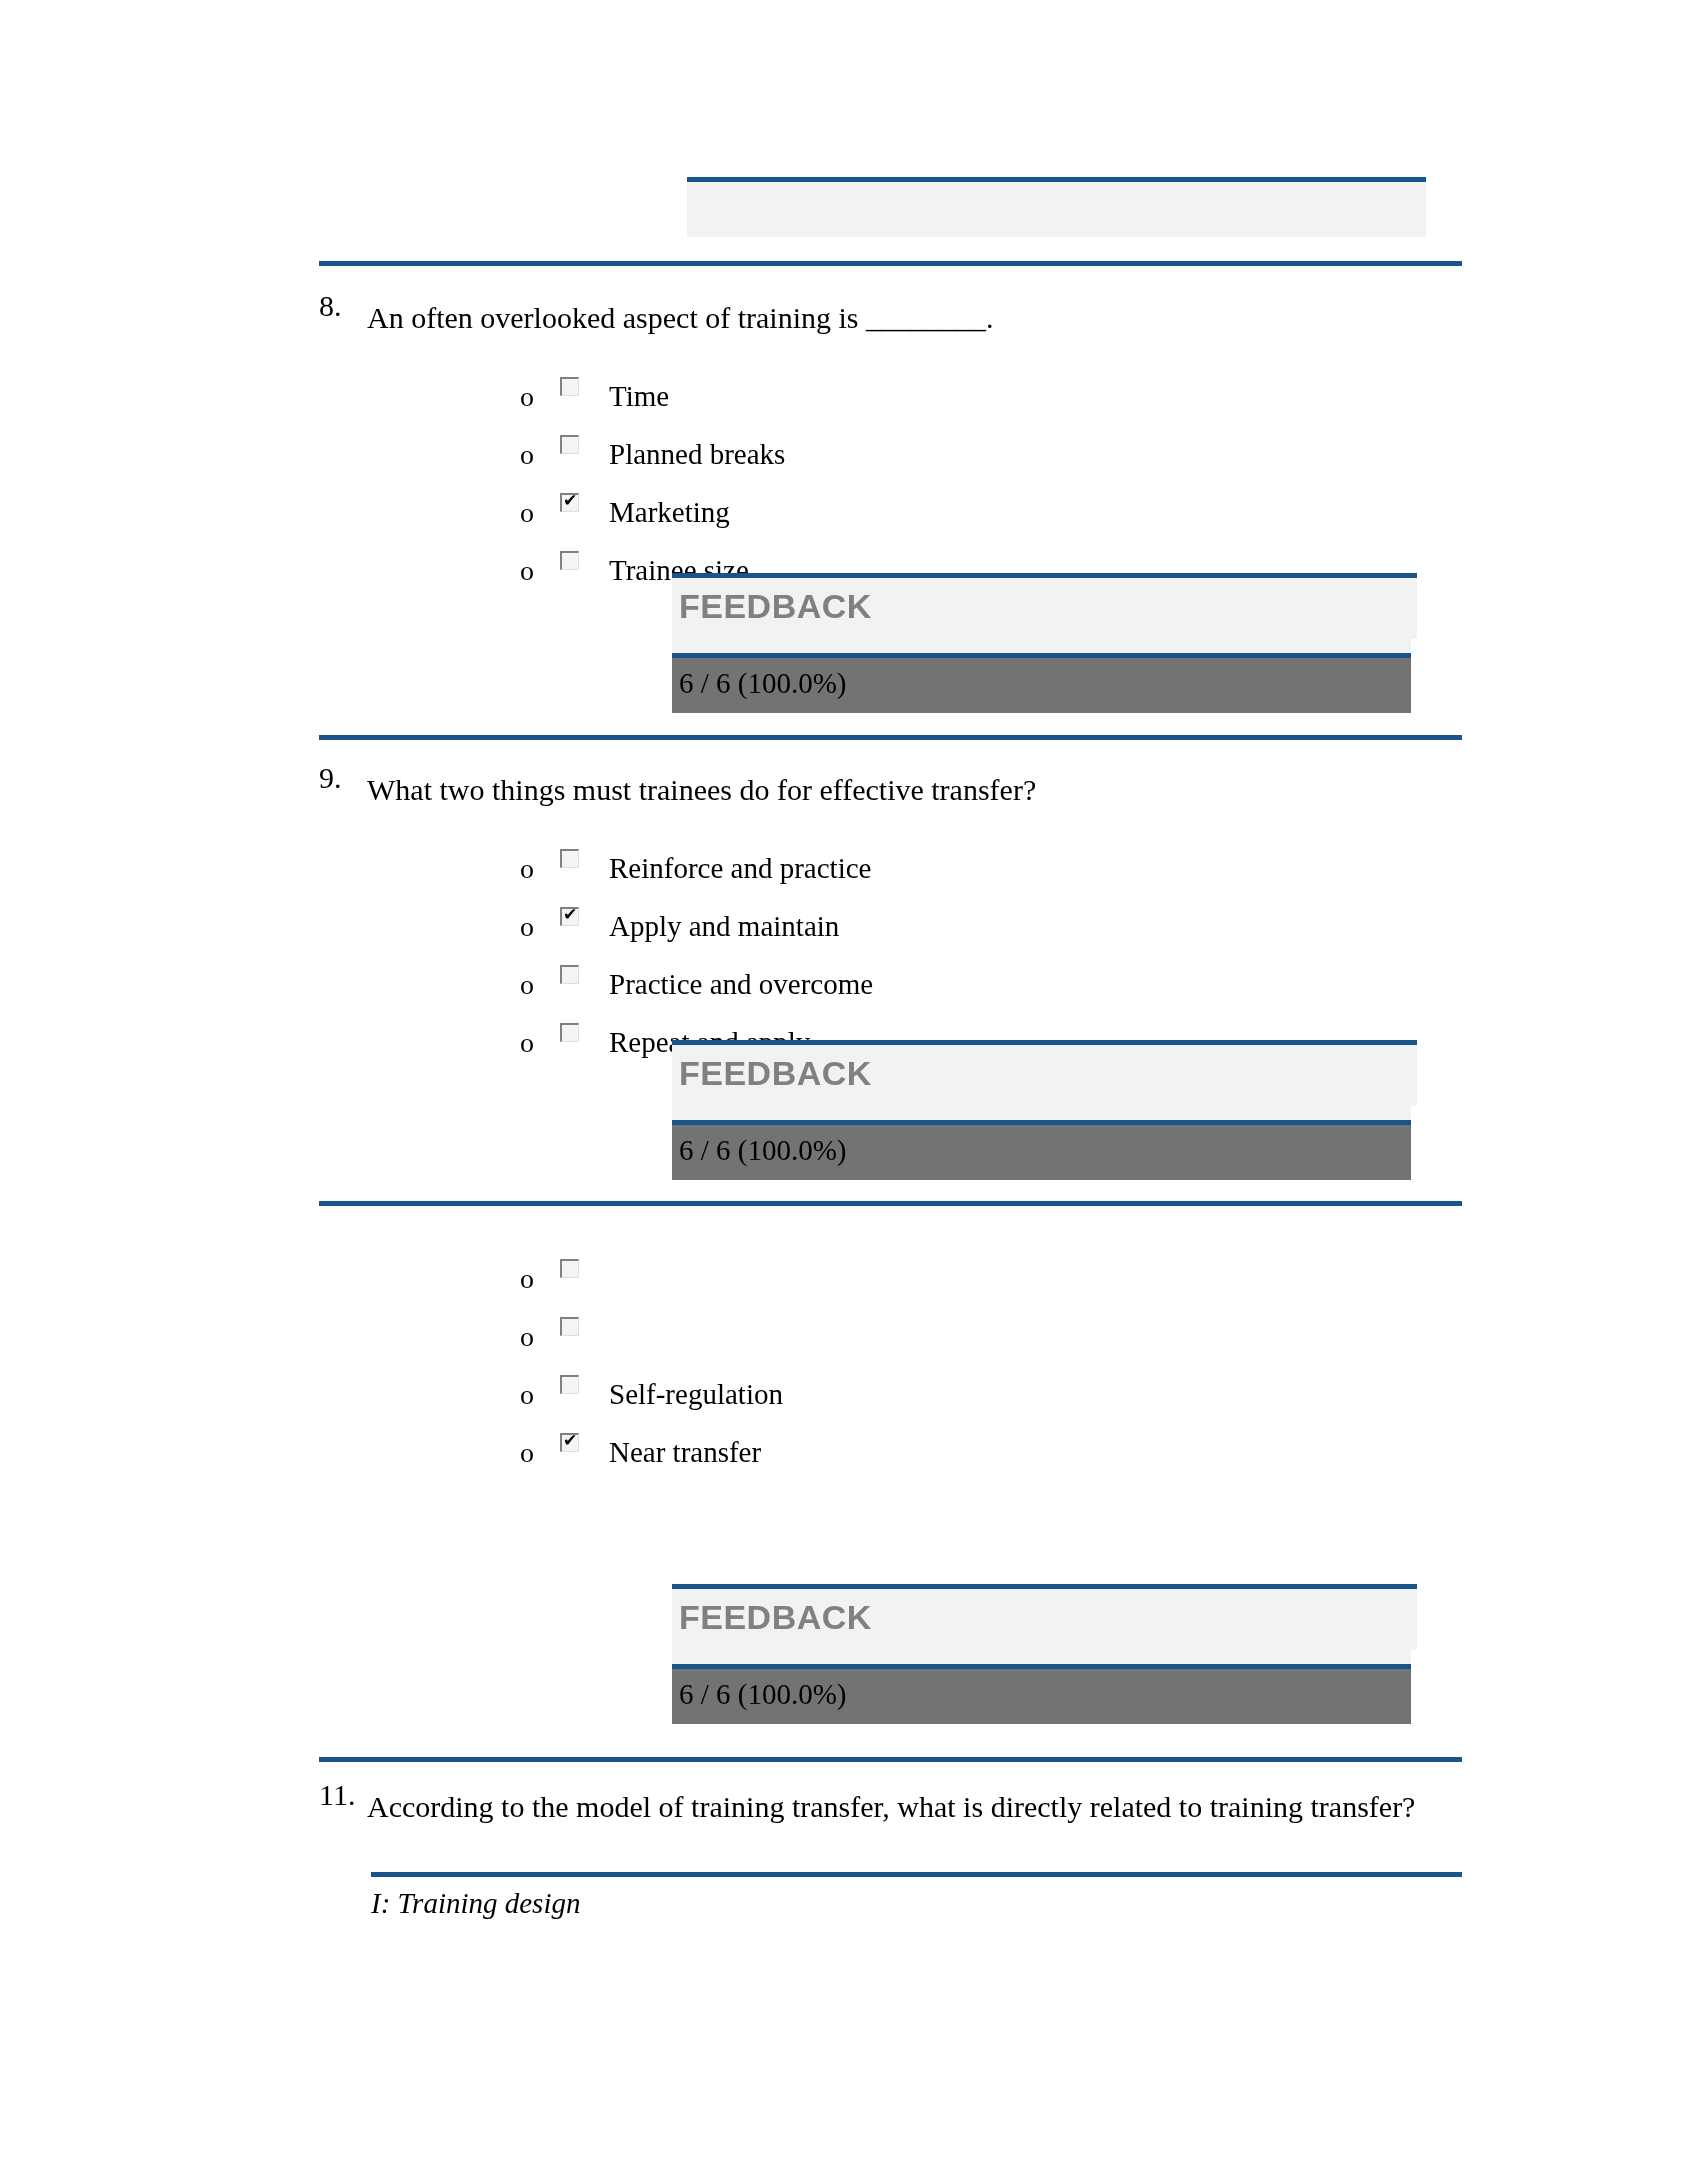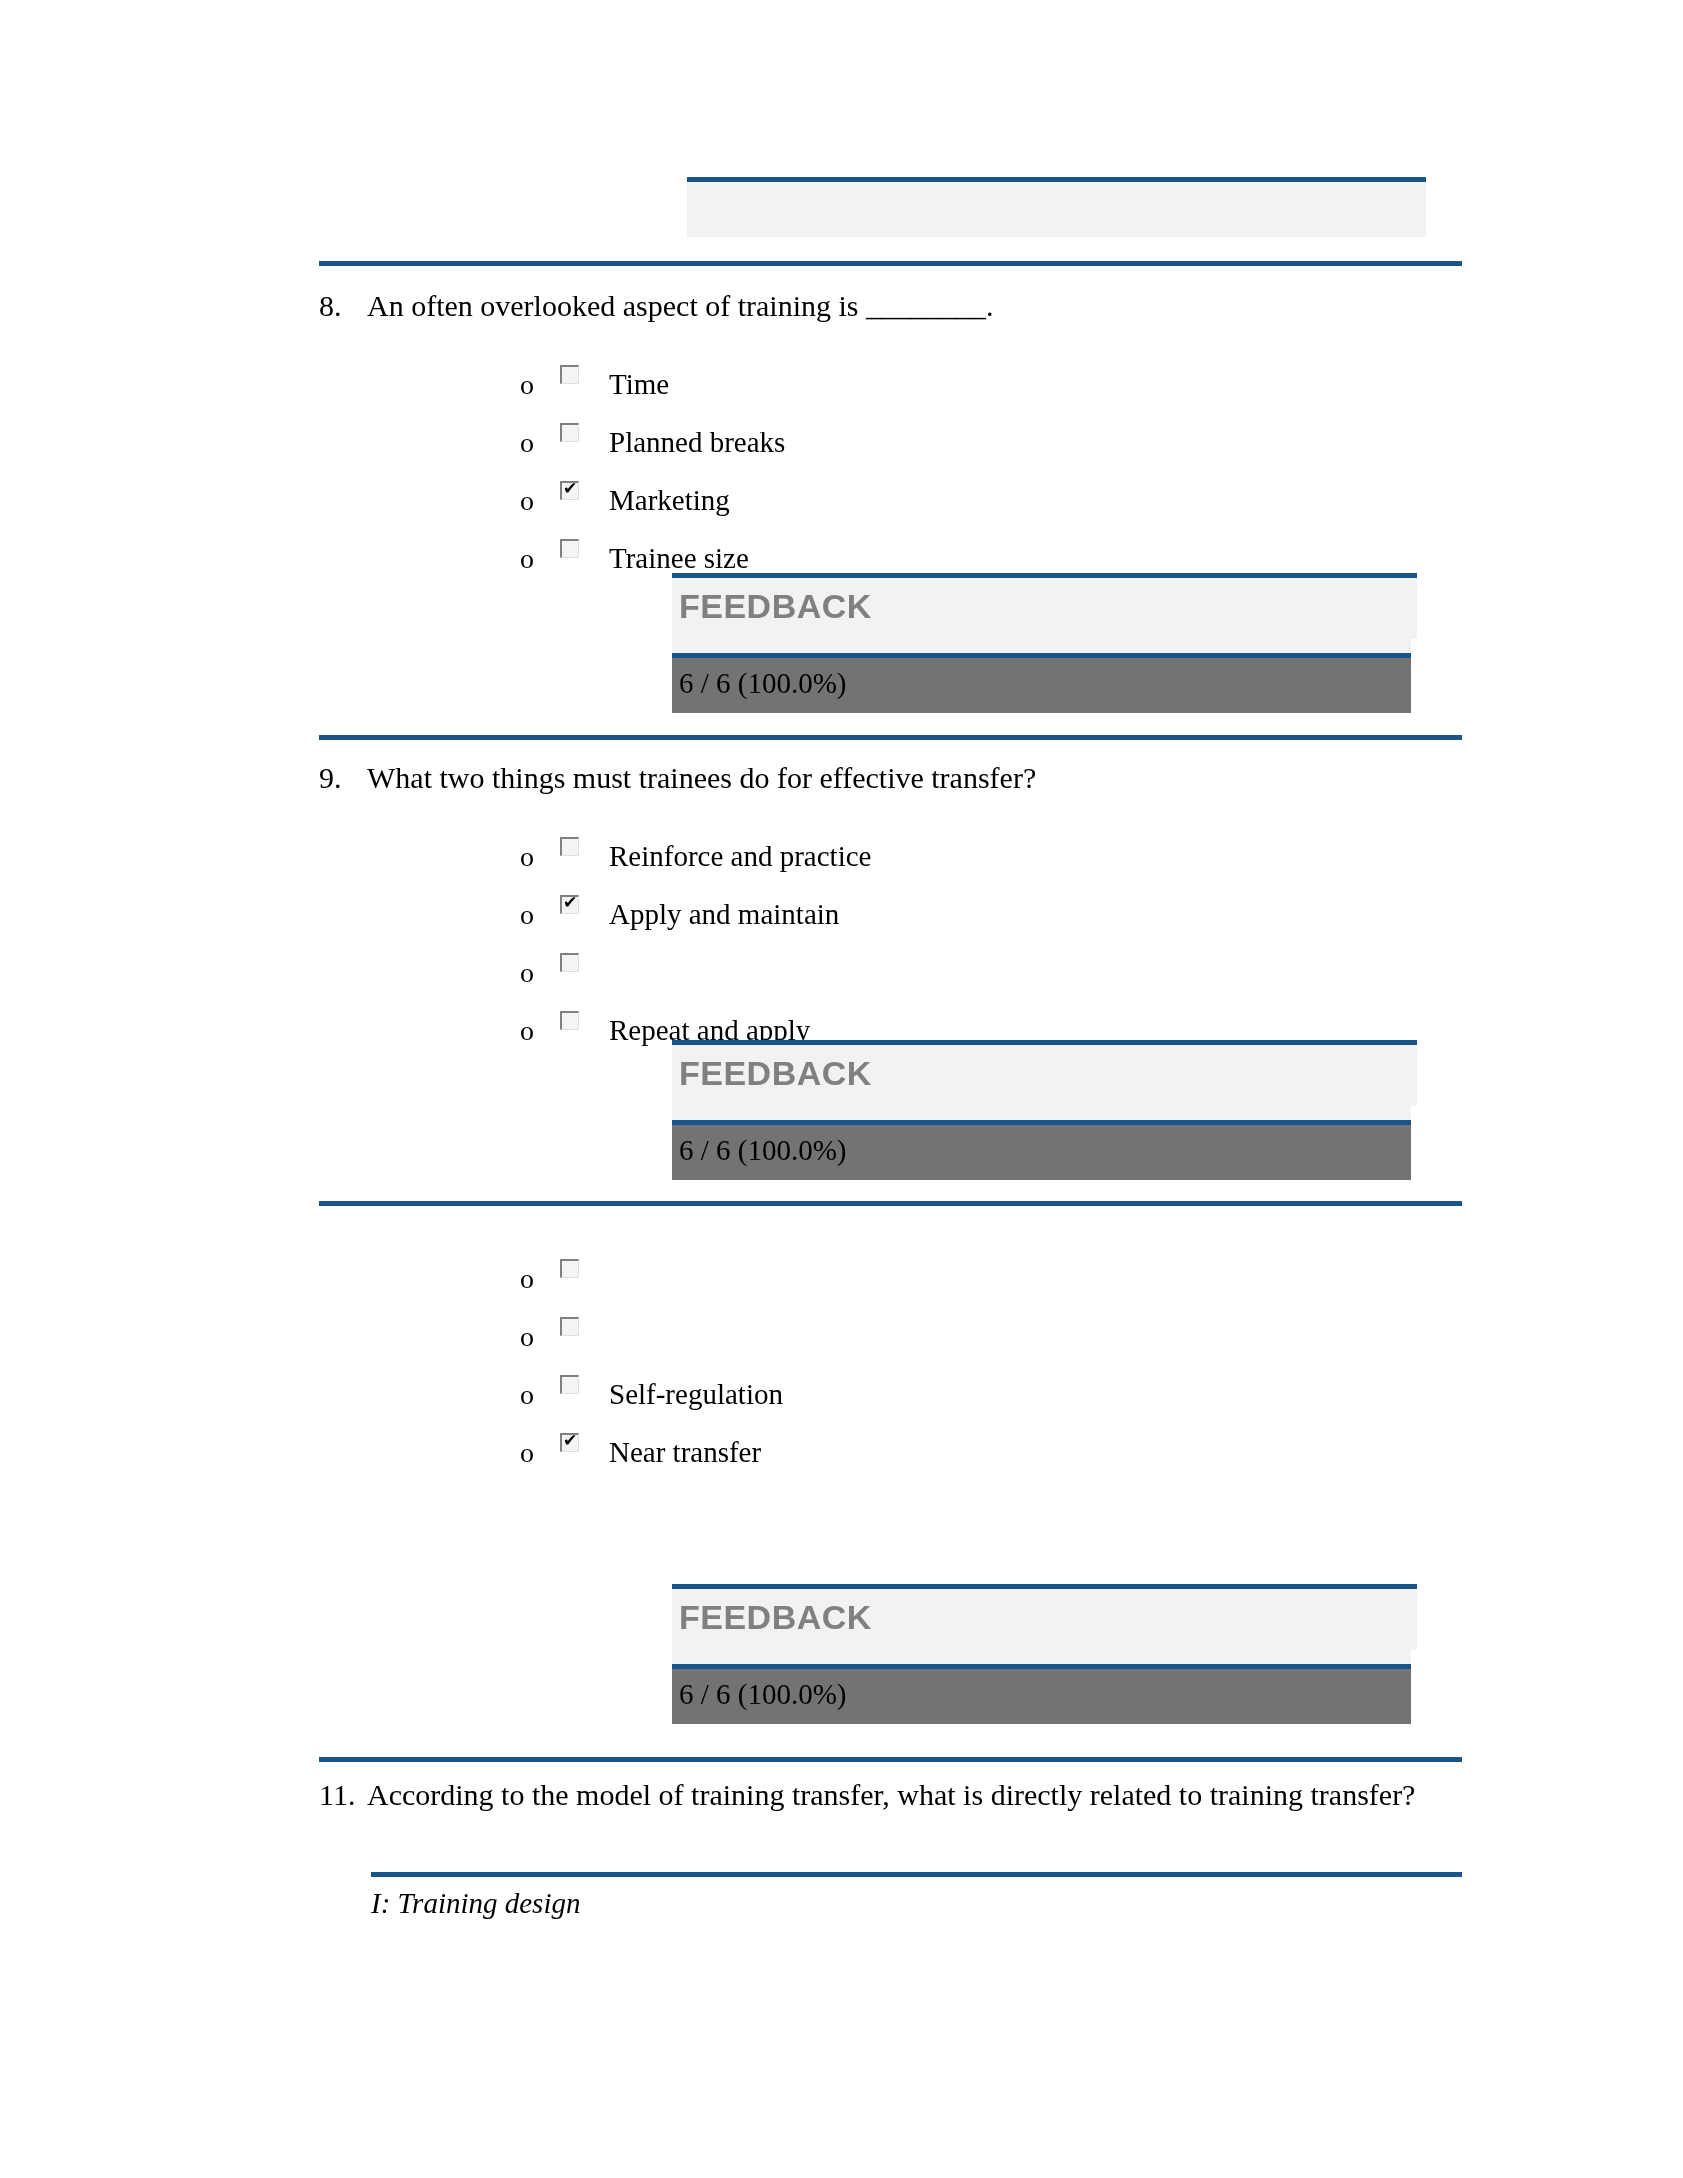--- a/index.html
+++ b/index.html
@@ -66,20 +66,21 @@
     line-height: 41px;
   }
   .q-num {
     width: 48px;
     flex: 0 0 48px;
     text-align: left;
   }
   .q-text {
     flex: 1 1 auto;
     padding-right: 50px;
+    margin-top: 12px;
   }
 
   
   .options {
     margin-top: 16px;
     padding-left: 201px;
   }
   .option {
     display: flex;
     align-items: flex-end;
@@ -271,20 +272,21 @@
           </span>
         </span>
         <span class="opt-label">Apply and maintain</span>
       </div>
 
       <div class="option">
         <span class="opt-bullet">o</span>
         <span class="opt-box">
           <span class="cbox"></span>
         </span>
+        <span class="opt-label">Practice and overcome</span>
       </div>
 
       <div class="option">
         <span class="opt-bullet">o</span>
         <span class="opt-box">
           <span class="cbox"></span>
         </span>
         <span class="opt-label">Repeat and apply</span>
       </div>
 

